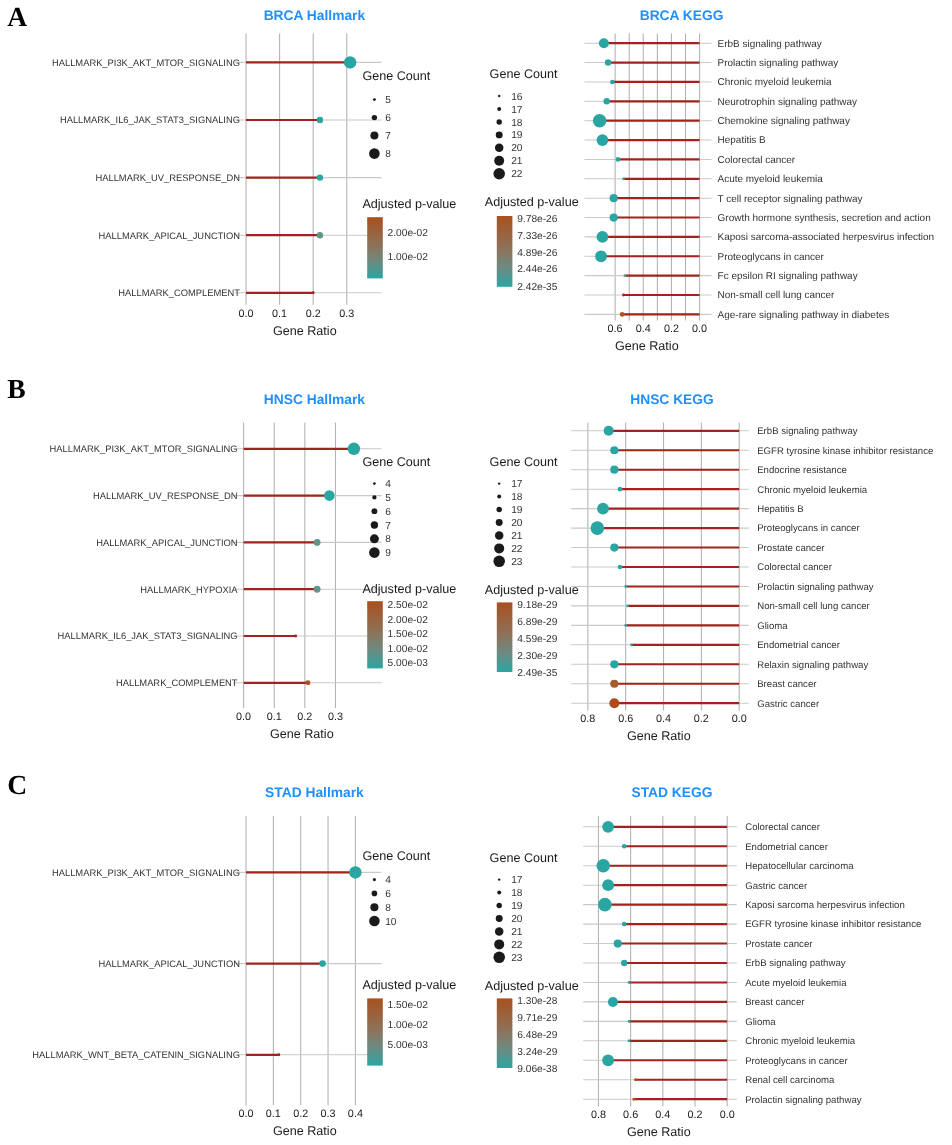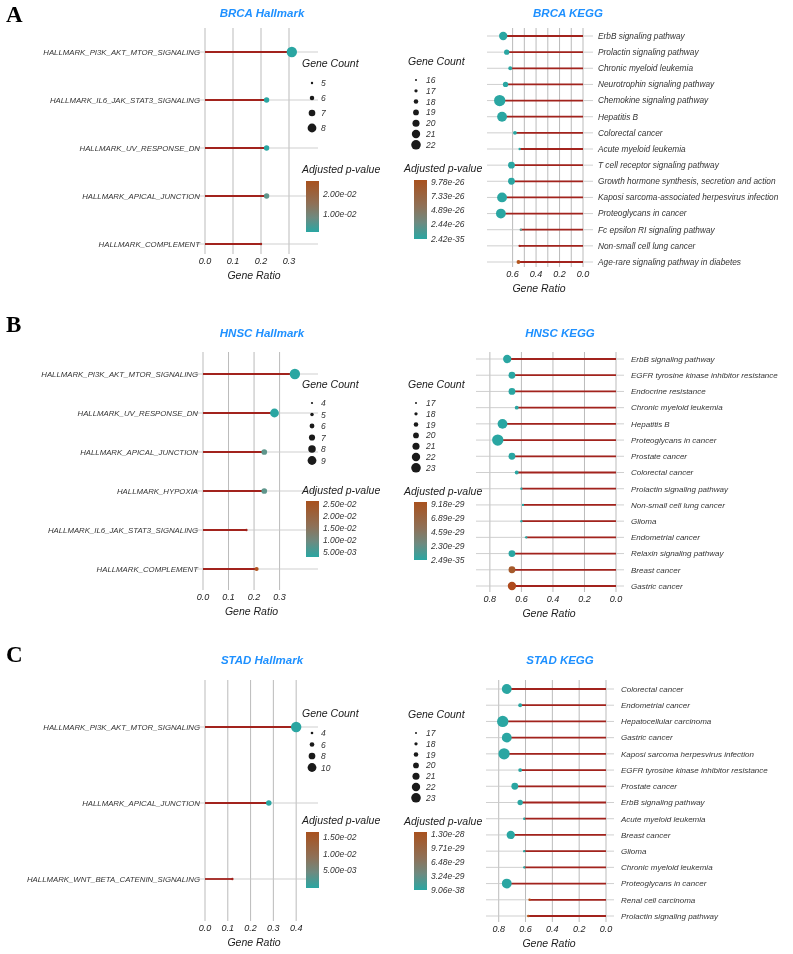--- a/index.html
+++ b/index.html
@@ -2,21 +2,21 @@
 <html><head>
 <meta charset="utf-8">
 <style>
   html,body{margin:0;padding:0;background:#ffffff;}
   #figure{position:relative;width:793px;height:954px;background:#ffffff;
           font-family:"Liberation Sans", sans-serif;}
   .panel{position:relative;width:793px;display:flex;}
   .panel-letter{position:absolute;left:6px;top:2px;
                 font-family:"Liberation Serif", serif;font-weight:bold;
                 font-size:23px;color:#000;}
-  .chart{position:relative;font-style:italic;}
+  .chart{position:relative;}
   svg{display:block;}
 </style>
 </head>
 <body>
 
 <div id="figure">
 
   <section class="panel" style="height:310px">
     <div class="panel-letter">A</div>
     <div class="chart">

